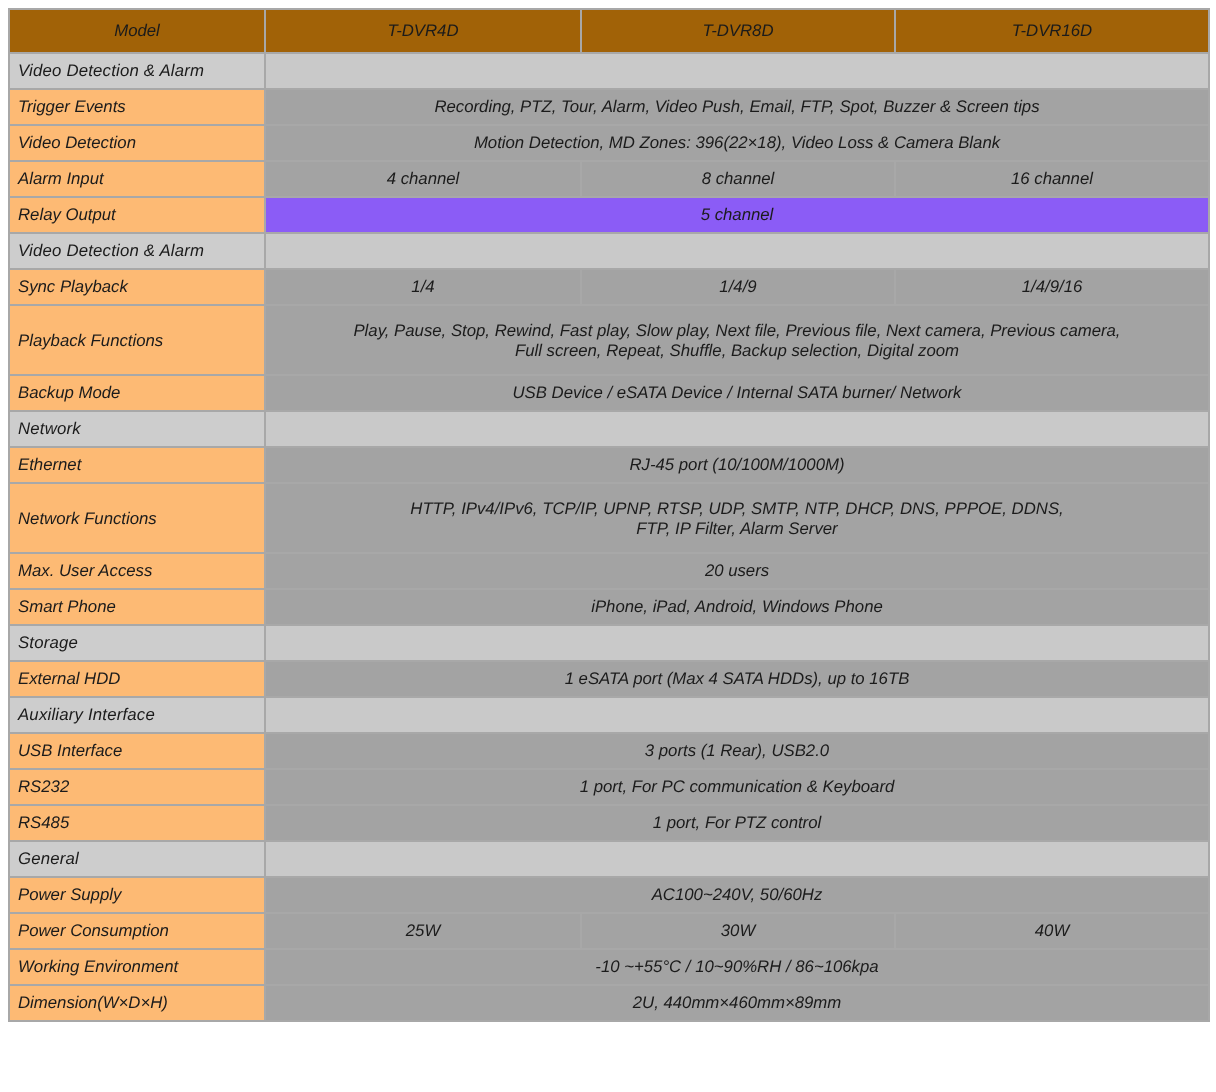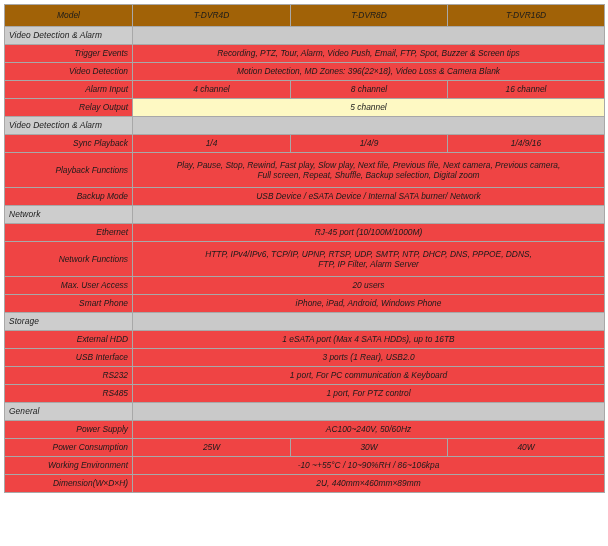--- a/index.html
+++ b/index.html
@@ -51,30 +51,30 @@
   }
   tr.row-section td.sec-label {
     background: #cdcdcd;
     border-right-color: #a8a8a8;
   }
   tr.row-section td.sec-fill {
     background: #c9c9c9;
     padding-left: 0;
   }
   td.label {
-    background: #ef4444;
-    text-align: right;
+    background: #fdba74;
+    text-align: left;
     padding-left: 5px;
   }
   td.val {
-    background: #ef4444;
+    background: #a3a3a3;
     text-align: center;
   }
   td.val-left {
-    background: #fef9c3;
+    background: #8b5cf6;
     text-align: center;
   }
   tr.r1 td { height: 18px; }
   tr.r2 td { height: 35px; }
   .two-line { display: block; }
   .two-line span { display: block; }
 </style>
 </head>
 <body>
 
@@ -171,20 +171,24 @@
 
     <tr class="row-section">
       <td class="sec-label">Storage</td>
       <td class="sec-fill" colspan="3"></td>
     </tr>
     <tr class="r1">
       <td class="label">External HDD</td>
       <td class="val" colspan="3">1 eSATA port (Max 4 SATA HDDs), up to 16TB</td>
     </tr>
 
+    <tr class="row-section">
+      <td class="sec-label">Auxiliary Interface</td>
+      <td class="sec-fill" colspan="3"></td>
+    </tr>
     <tr class="r1">
       <td class="label">USB Interface</td>
       <td class="val" colspan="3">3 ports (1 Rear), USB2.0</td>
     </tr>
     <tr class="r1">
       <td class="label">RS232</td>
       <td class="val" colspan="3">1 port, For PC communication &amp; Keyboard</td>
     </tr>
     <tr class="r1">
       <td class="label">RS485</td>

